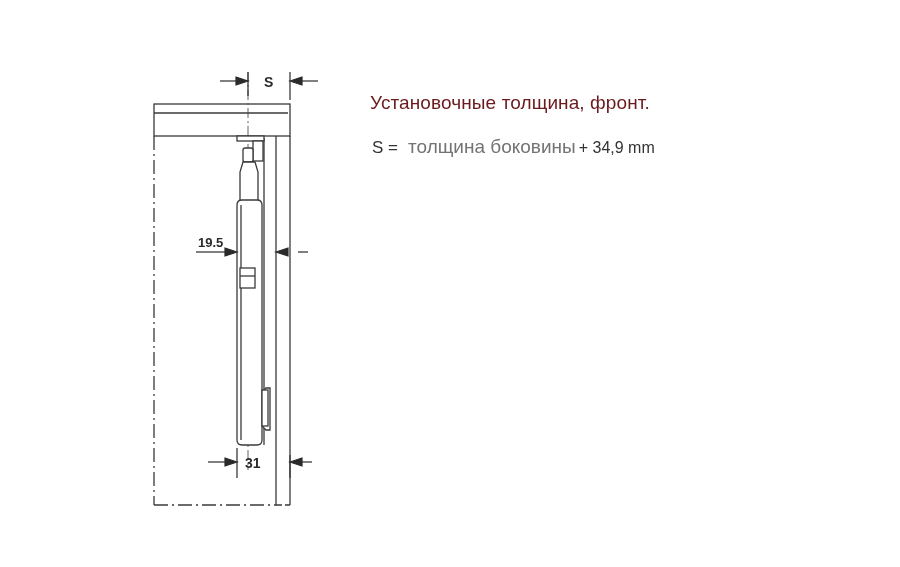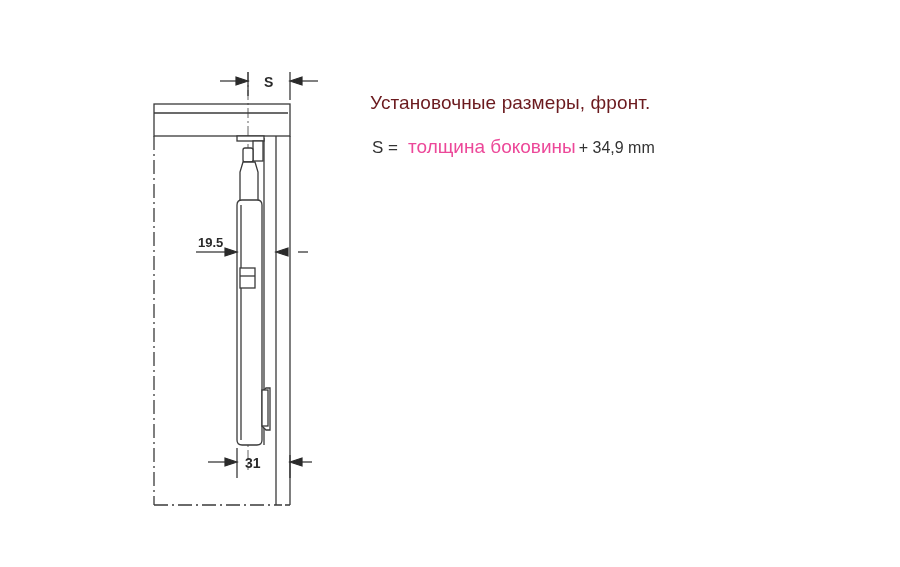--- a/index.html
+++ b/index.html
@@ -1,21 +1,21 @@
 <!DOCTYPE html>
 <html><head>
   <meta charset="utf-8">
   <style>
     html, body { margin: 0; padding: 0; background: #ffffff; }
     body { width: 900px; height: 567px; position: relative; overflow: hidden; font-family: "Liberation Sans", sans-serif; }
     #drawing { position: absolute; left: 0; top: 0; }
     .title { position: absolute; left: 370px; top: 92px; font-size: 19px; color: #6b1a1e; letter-spacing: 0.1px; }
     .formula { position: absolute; left: 372px; top: 136px; font-size: 18px; white-space: nowrap; }
     .formula .s { color: #333333; font-size: 17px; }
-    .formula .term { color: #ec4899; font-size: 19px; margin-left: 10px; }
+    .formula .term { color: #737373; font-size: 19px; margin-left: 10px; }
     .formula .plus { color: #333333; font-size: 16px; margin-left: 3px; }
     .dimlabel { font-family: "Liberation Sans", sans-serif; font-weight: bold; fill: #2a2a2a; }
   </style>
 </head>
 <body>
 
 <svg id="drawing" width="900" height="567" viewBox="0 0 900 567" xmlns="http://www.w3.org/2000/svg">
   <g stroke="#3a3a3a" stroke-width="1.3" fill="none">
 
     <rect x="154" y="104" width="136" height="32" fill="#fff"></rect>
@@ -69,16 +69,16 @@
     <polygon points="237,462 225,458 225,466"></polygon>
     <line x1="298" y1="462" x2="312" y2="462"></line>
     <polygon points="290,462 302,458 302,466"></polygon>
   </g>
 
   <text class="dimlabel" x="264" y="87" font-size="14">S</text>
   <text class="dimlabel" x="198" y="247" font-size="13">19.5</text>
   <text class="dimlabel" x="245" y="468" font-size="14">31</text>
 </svg>
 
-<div class="title">Установочные размеры, фронт.</div>
+<div class="title">Установочные толщина, фронт.</div>
 <div class="formula">
   <span class="s">S =</span><span class="term">толщина боковины</span><span class="plus">+ 34,9 mm</span>
 </div>
 
 </body></html>

